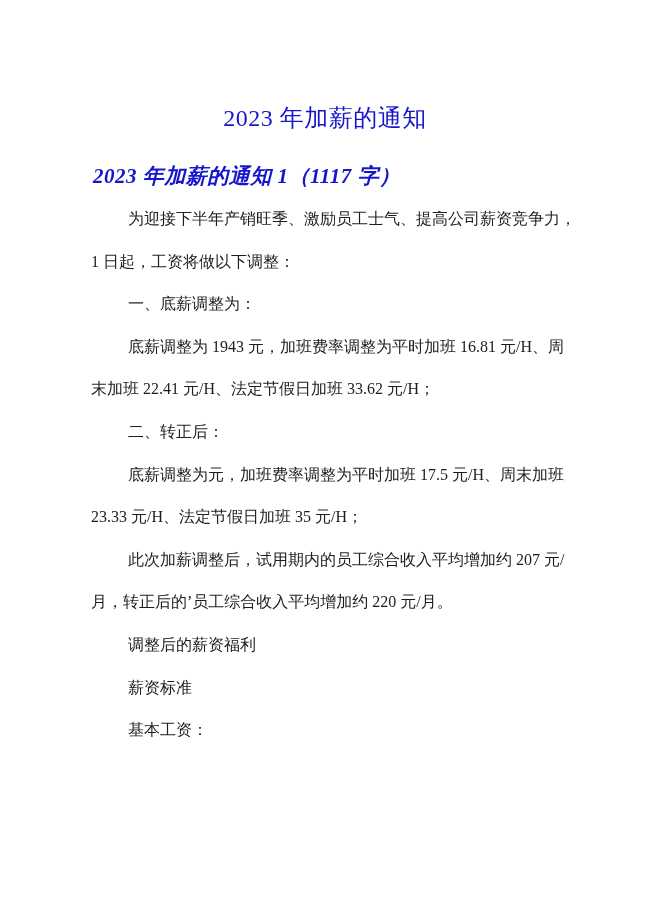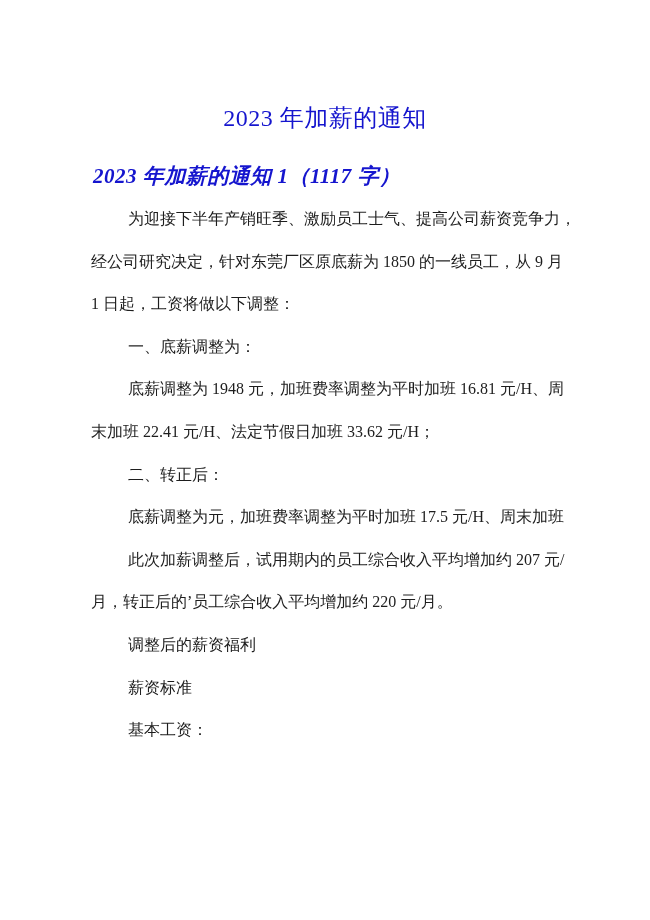--- a/index.html
+++ b/index.html
@@ -56,26 +56,26 @@
 </head>
 <body>
 
 <div class="page">
   <div class="doc-title">2023 年加薪的通知</div>
 
   <div class="section-heading">2023 年加薪的通知 1（1117 字）</div>
 
   <div class="content">
     <div class="line indent fill">为迎接下半年产销旺季、激励员工士气、提高公司薪资竞争力，</div>
-    <div class="line fill">经公司研究决定，针对东莞厂区原底薪为 1850 的一线员工，从 9 月</div>
     <div class="line">1 日起，工资将做以下调整：</div>
     <div class="line indent">一、底薪调整为：</div>
-    <div class="line indent fill">底薪调整为 1948 元，加班费率调整为平时加班 16.81 元/H、周</div>
+    <div class="line indent fill">底薪调整为 1943 元，加班费率调整为平时加班 16.81 元/H、周</div>
     <div class="line">末加班 22.41 元/H、法定节假日加班 33.62 元/H；</div>
     <div class="line indent">二、转正后：</div>
     <div class="line indent fill">底薪调整为元，加班费率调整为平时加班 17.5 元/H、周末加班</div>
+    <div class="line">23.33 元/H、法定节假日加班 35 元/H；</div>
     <div class="line indent fill">此次加薪调整后，试用期内的员工综合收入平均增加约 207 元/</div>
     <div class="line">月，转正后的’员工综合收入平均增加约 220 元/月。</div>
     <div class="line indent">调整后的薪资福利</div>
     <div class="line indent">薪资标准</div>
     <div class="line indent">基本工资：</div>
   </div>
 </div>
 
 </body></html>

